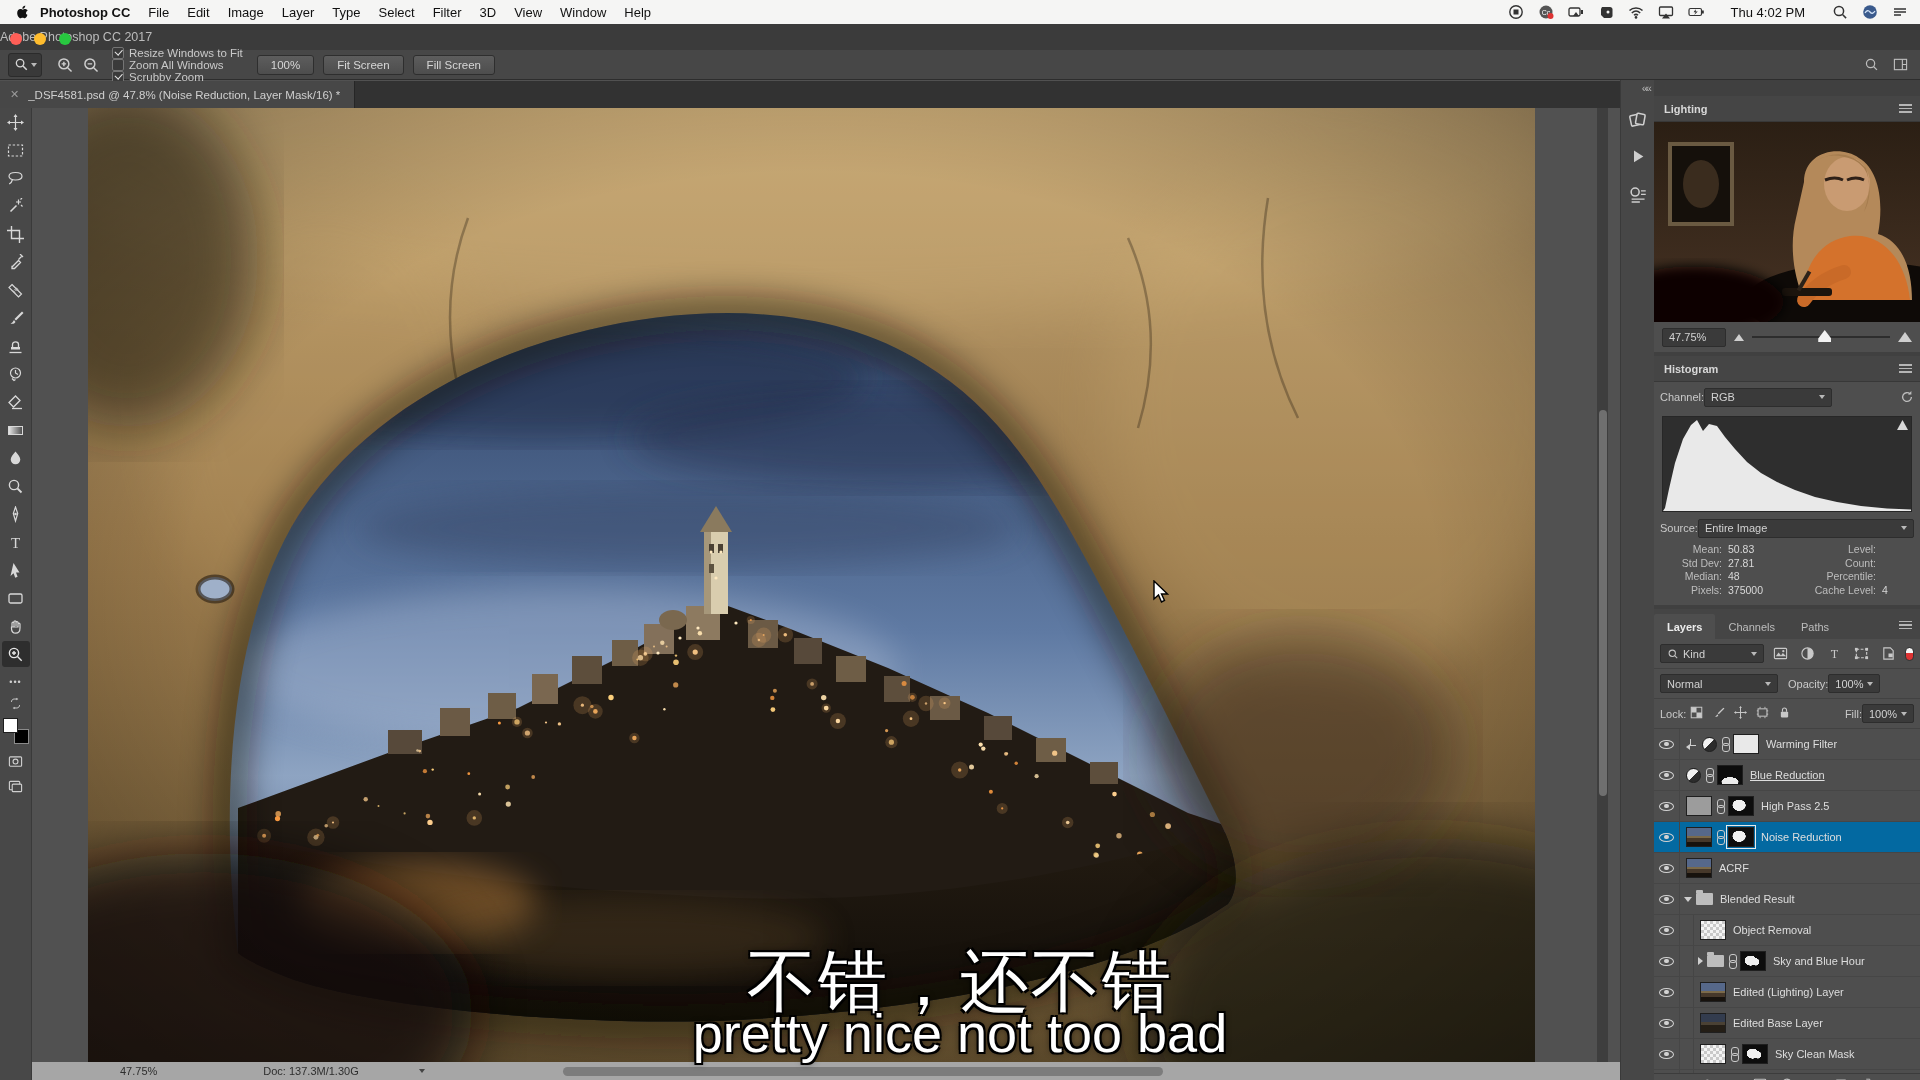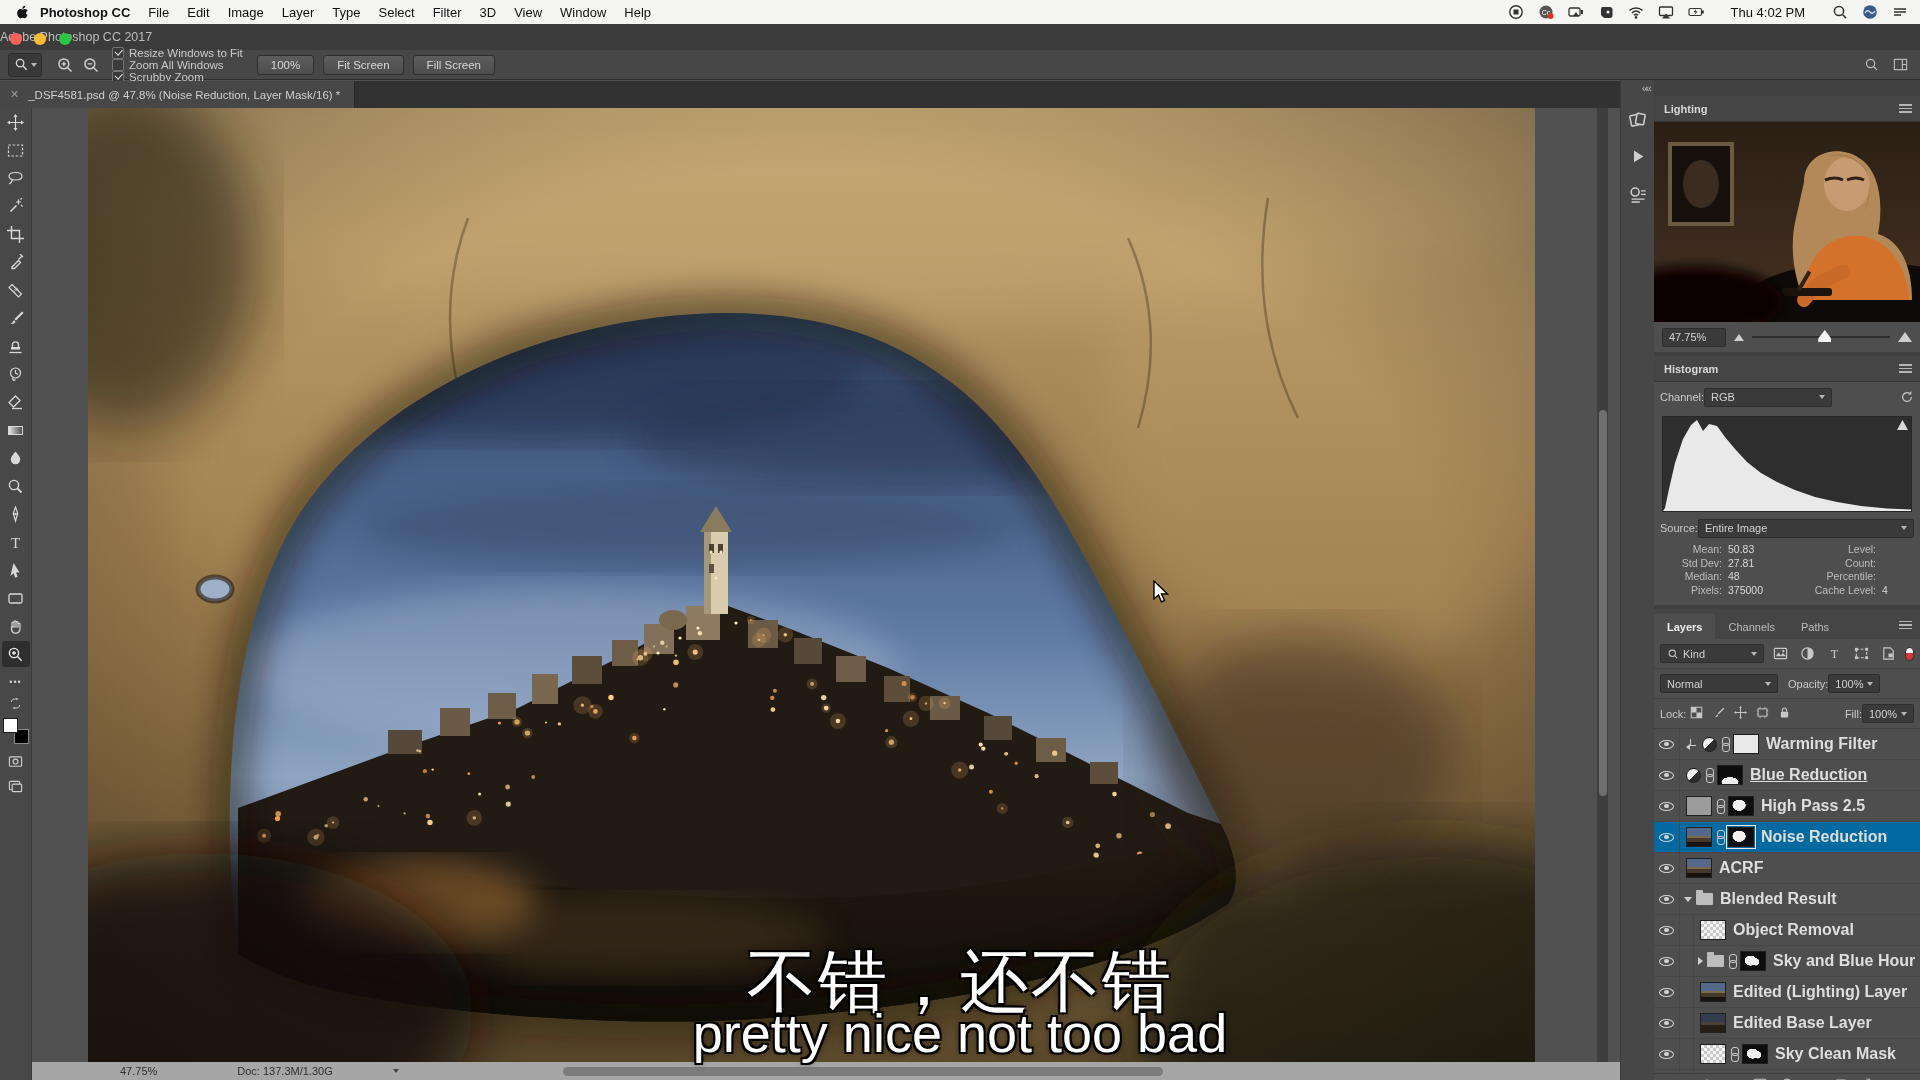--- a/index.html
+++ b/index.html
@@ -56,21 +56,21 @@
   
   #pasteboard { left:32px; top:108px; width:1588px; height:954px; background:#515151; }
   #photo { left:88px; top:108px; width:1447px; height:954px; }
   #vscroll { left:1597px; top:108px; width:11px; height:954px; background:#3e3e3e; }
   #vthumb { position:absolute; left:1.5px; top:302px; width:8px; height:386px; background:#6f6f6f; border-radius:4px; }
 
   
   #statusbar { left:32px; top:1062px; width:1588px; height:18px; background:#a6a6a6; color:#2e2e2e;
     font-size:11px; display:flex; align-items:center; }
   #statusbar .z { margin-left:88px; }
-  #statusbar .doc { margin-left:80px; }
+  #statusbar .doc { margin-left:106px; }
   #statusbar .caret { margin-left:60px; }
   #hthumb { position:absolute; left:531px; top:5px; width:600px; height:9px; background:#7c7c7c; border-radius:5px; }
 
   
   #dock { left:1620px; top:80px; width:34px; height:1000px; background:#474747; border-left:1px solid #3a3a3a; }
   #dock .collapse { text-align:right; color:#b5b5b5; font-size:11px; padding:2px 4px 0 0; letter-spacing:-2px; }
   .dock-ic { width:26px; height:26px; margin:12px auto 0; display:flex; align-items:center; justify-content:center; }
 
   
   #panels { left:1654px; top:80px; width:266px; height:1000px; background:#404040; color:#c9c9c9; font-size:11px; }
@@ -117,21 +117,21 @@
   .eye { width:15px; height:9px; border:1.2px solid #d2d2d2; border-radius:50%; position:relative; }
   .eye::after { content:''; position:absolute; left:4px; top:1.2px; width:4.5px; height:4.5px; background:#d2d2d2; border-radius:50%; }
   .lthumb { width:26px; min-width:26px; height:20px; border:1px solid #1f1f1f; }
   .lthumb.sel { outline:1.5px solid #e9e9e9; outline-offset:1px; }
   .adjic { width:15px; min-width:15px; height:15px; border-radius:50%; border:1px solid #1d1d1d;
     background:linear-gradient(135deg,#f1f1f1 50%,#2c2c2c 50%); }
   .chain { width:7px; min-width:7px; height:14px; position:relative; }
   .chain::before,.chain::after { content:''; position:absolute; left:0; width:6px; height:7px;
     border:1.3px solid #c9c9c9; border-radius:3px; }
   .chain::before { top:0; } .chain::after { top:6px; }
-  .lname { font-size:16px; color:#dedede; margin-left:7px; white-space:nowrap;font-weight:bold; }
+  .lname { font-size:11px; color:#dedede; margin-left:7px; white-space:nowrap; }
   .lname.u { text-decoration:underline; }
   .clip { width:10px; min-width:10px; height:10px; position:relative; margin-left:6px; }
   .clip::before { content:''; position:absolute; left:4px; top:0; width:5px; height:6px;
     border-left:1.4px solid #cfcfcf; border-bottom:1.4px solid #cfcfcf; }
   .clip::after { content:''; position:absolute; left:0; top:4.5px; border-top:3px solid transparent;
     border-bottom:3px solid transparent; border-right:4.5px solid #cfcfcf; }
   .chev { width:0; height:0; margin-left:4px; }
   .chev.open { border-left:4px solid transparent; border-right:4px solid transparent; border-top:5px solid #cfcfcf; }
   .chev.closed { border-top:4px solid transparent; border-bottom:4px solid transparent; border-left:5px solid #cfcfcf; }
   .folder { width:17px; min-width:17px; height:12px; background:#bdbdbd; border-radius:1px; position:relative; margin-left:4px; }

